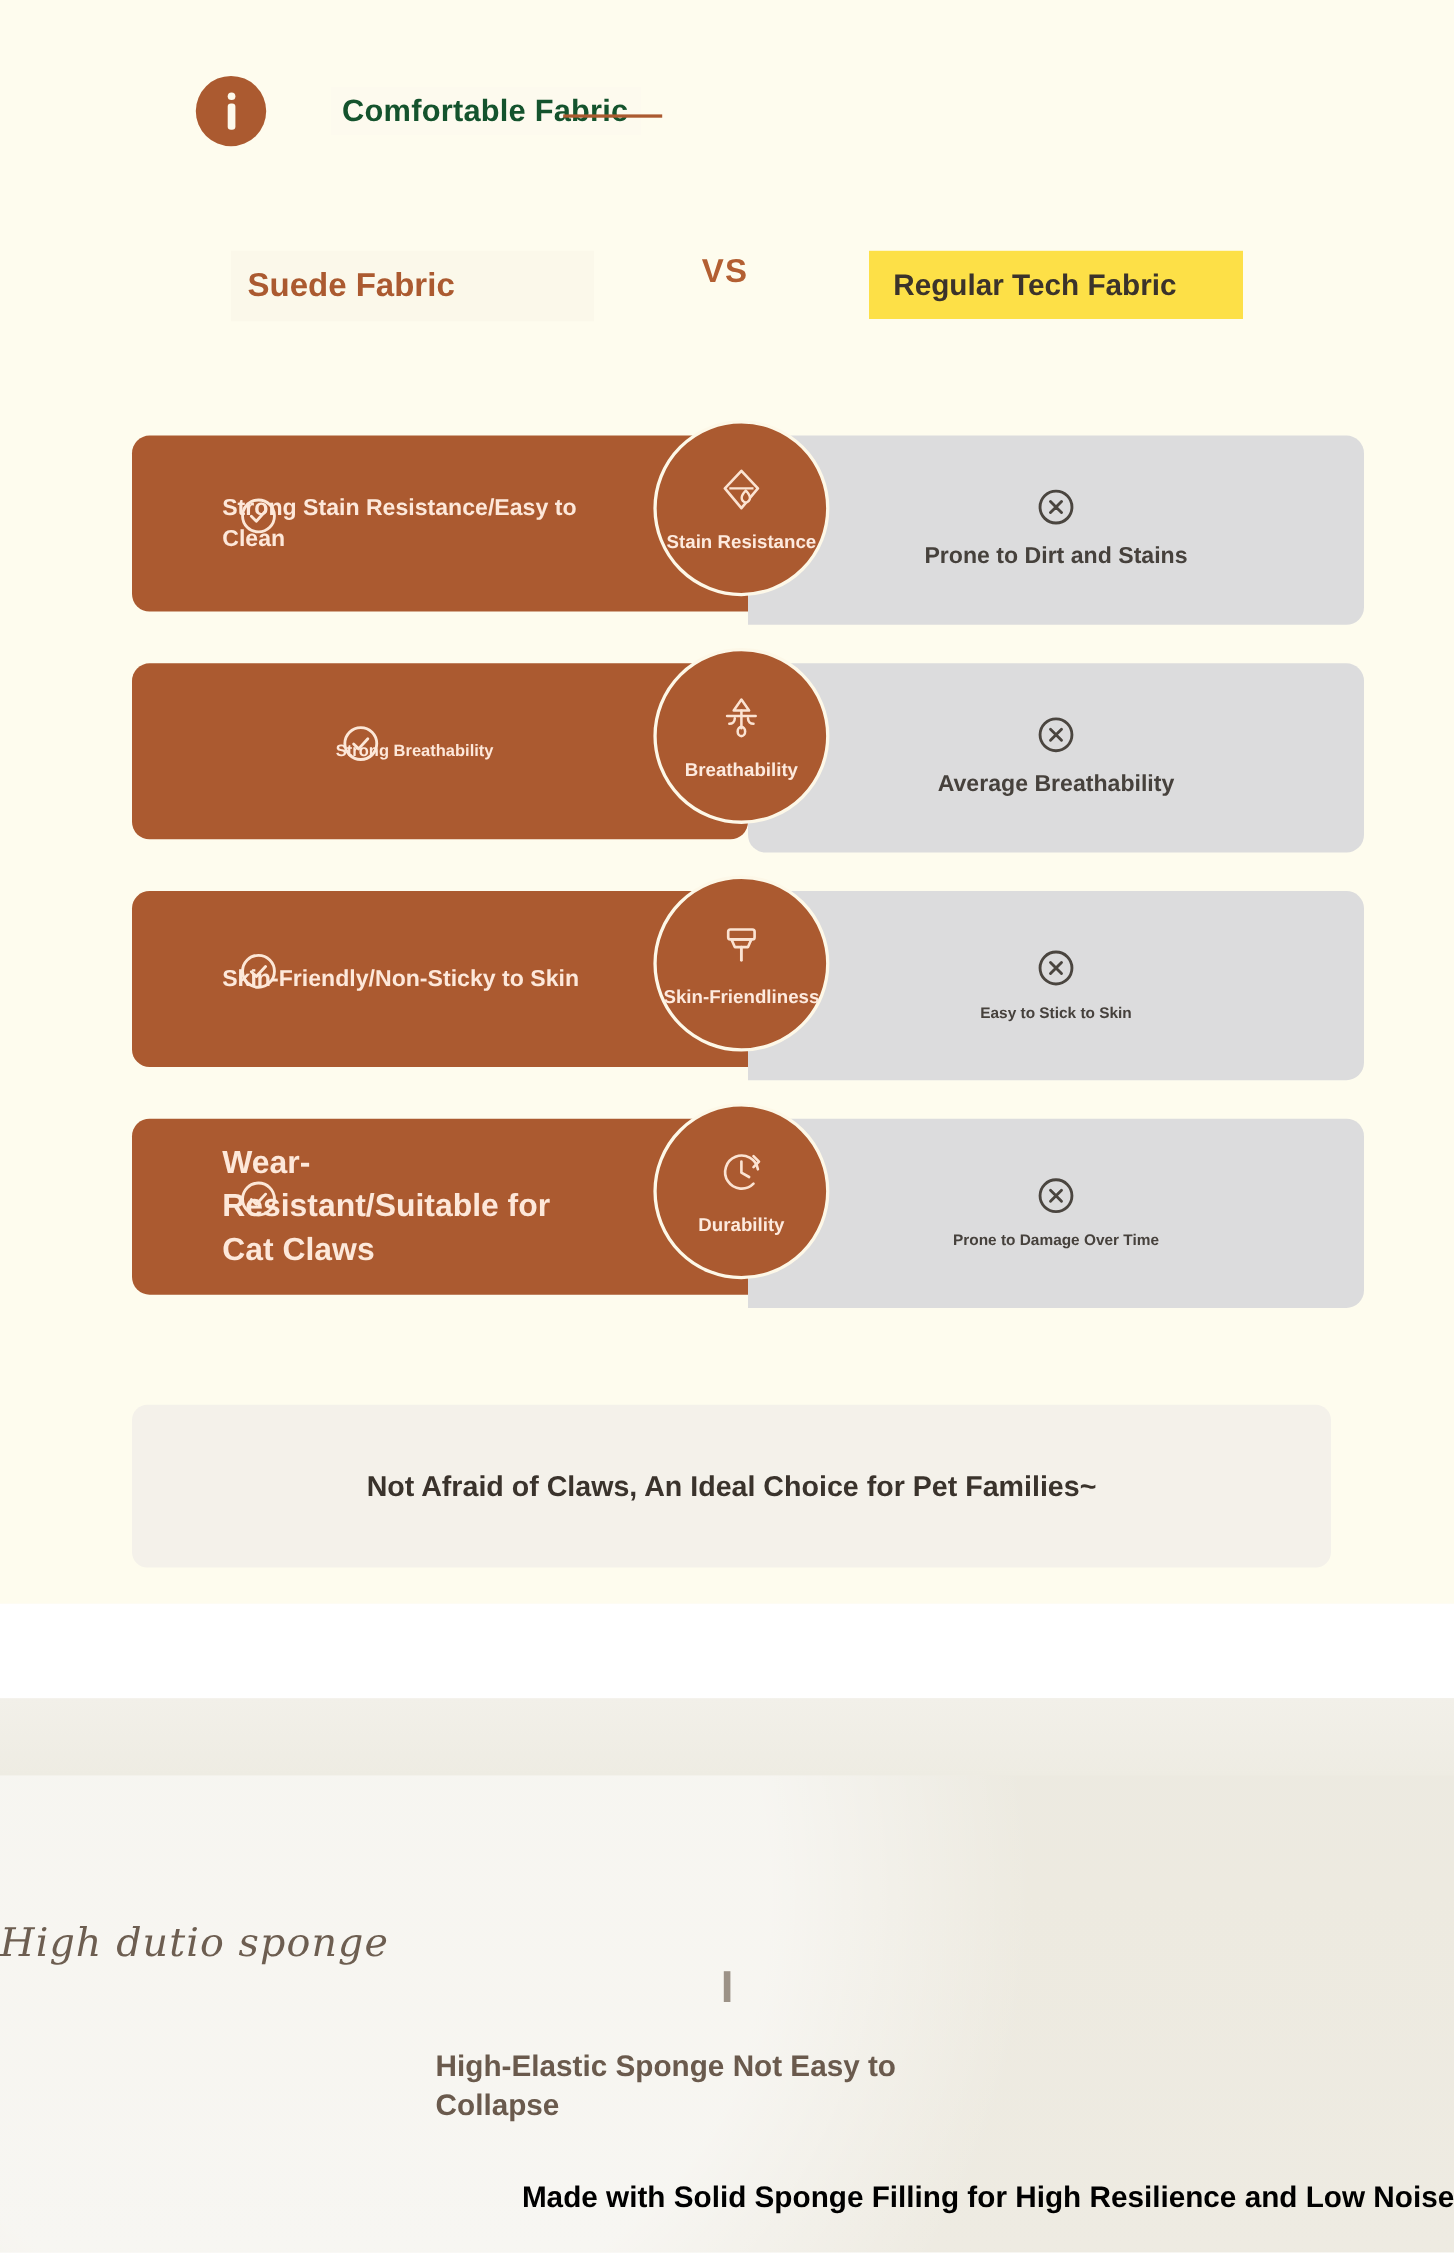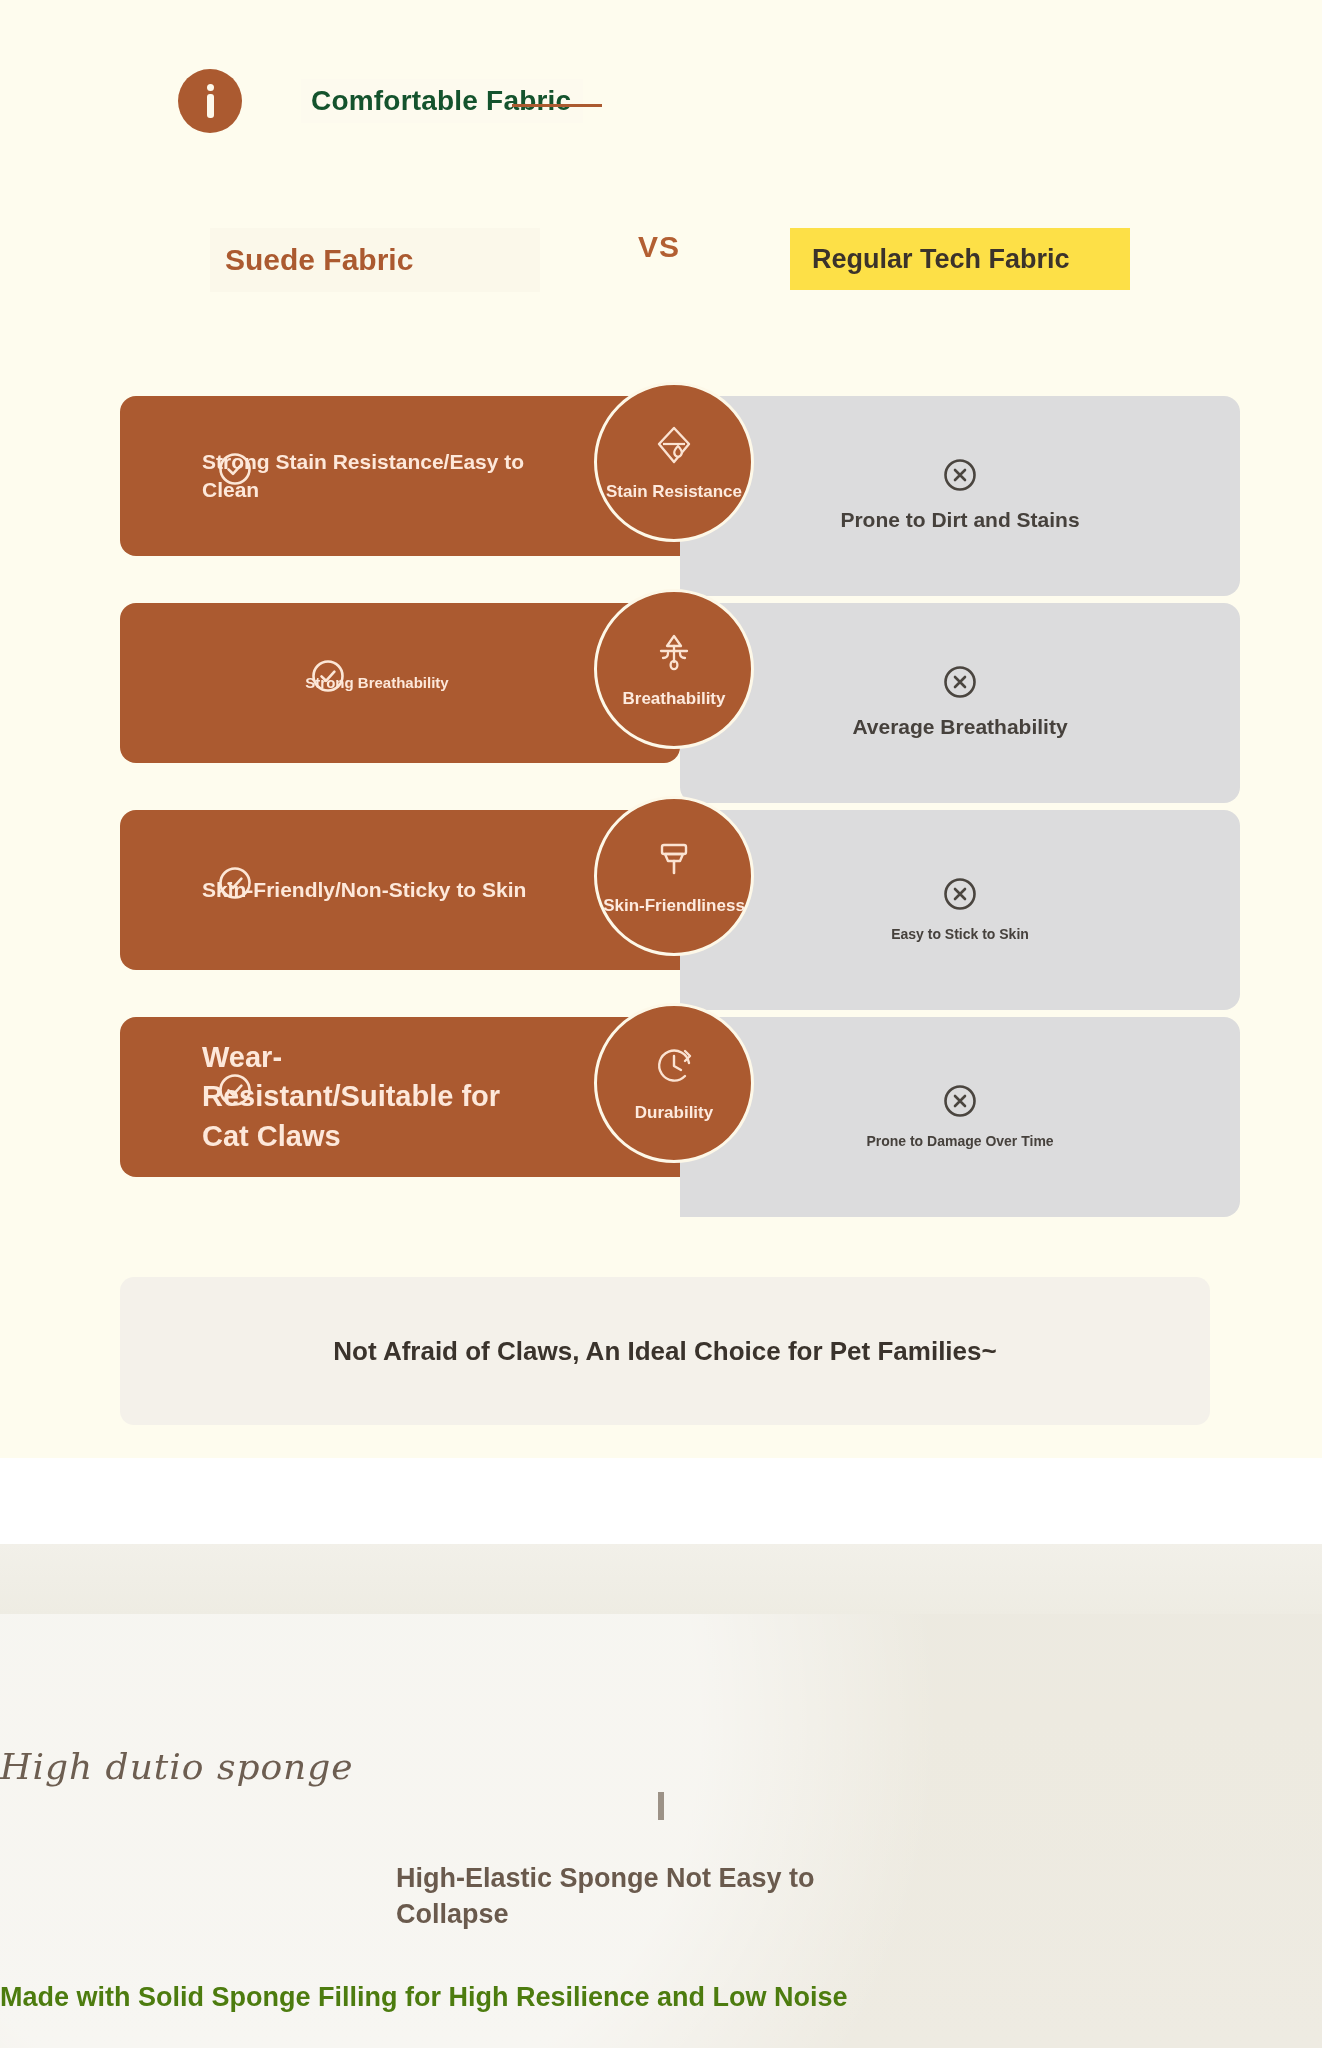--- a/index.html
+++ b/index.html
@@ -139,21 +139,21 @@
     background: #ab5a30;
     border-radius: 16px 0 0 16px;
     display: flex;
     flex-direction: row;
     align-items: center;
     justify-content: center;
   }
   .cmp-right {
     position: absolute;
     left: 560px; top: 0;
-    width: 560px; height: 200px;
+    width: 560px; height: 172px;
     background: #dcdcdd;
     border-radius: 0 16px 16px 0;
     display: flex;
     flex-direction: column;
     align-items: center;
     justify-content: center;
   }
   .cmp-left.rounded-all  { border-radius: 16px; }
   .cmp-right.rounded-all { border-radius: 16px; }
 
@@ -273,24 +273,24 @@
     font-size: 27px;
     font-weight: bold;
     line-height: 1.35;
     color: #6a5a4d;
   }
   .sponge-sub {
     position: absolute;
     left: 0;
     top: 1982px;
     width: 1322px;
-    text-align: left;
+    text-align: right;
     font-size: 27px;
     font-weight: bold;
-    color: #4d7c0f;
+    color: #000000;
   }
 </style>
 </head>
 <body>
 
 <div class="page">
 
   <section class="fabric-section">
 
     <div class="section-header">

